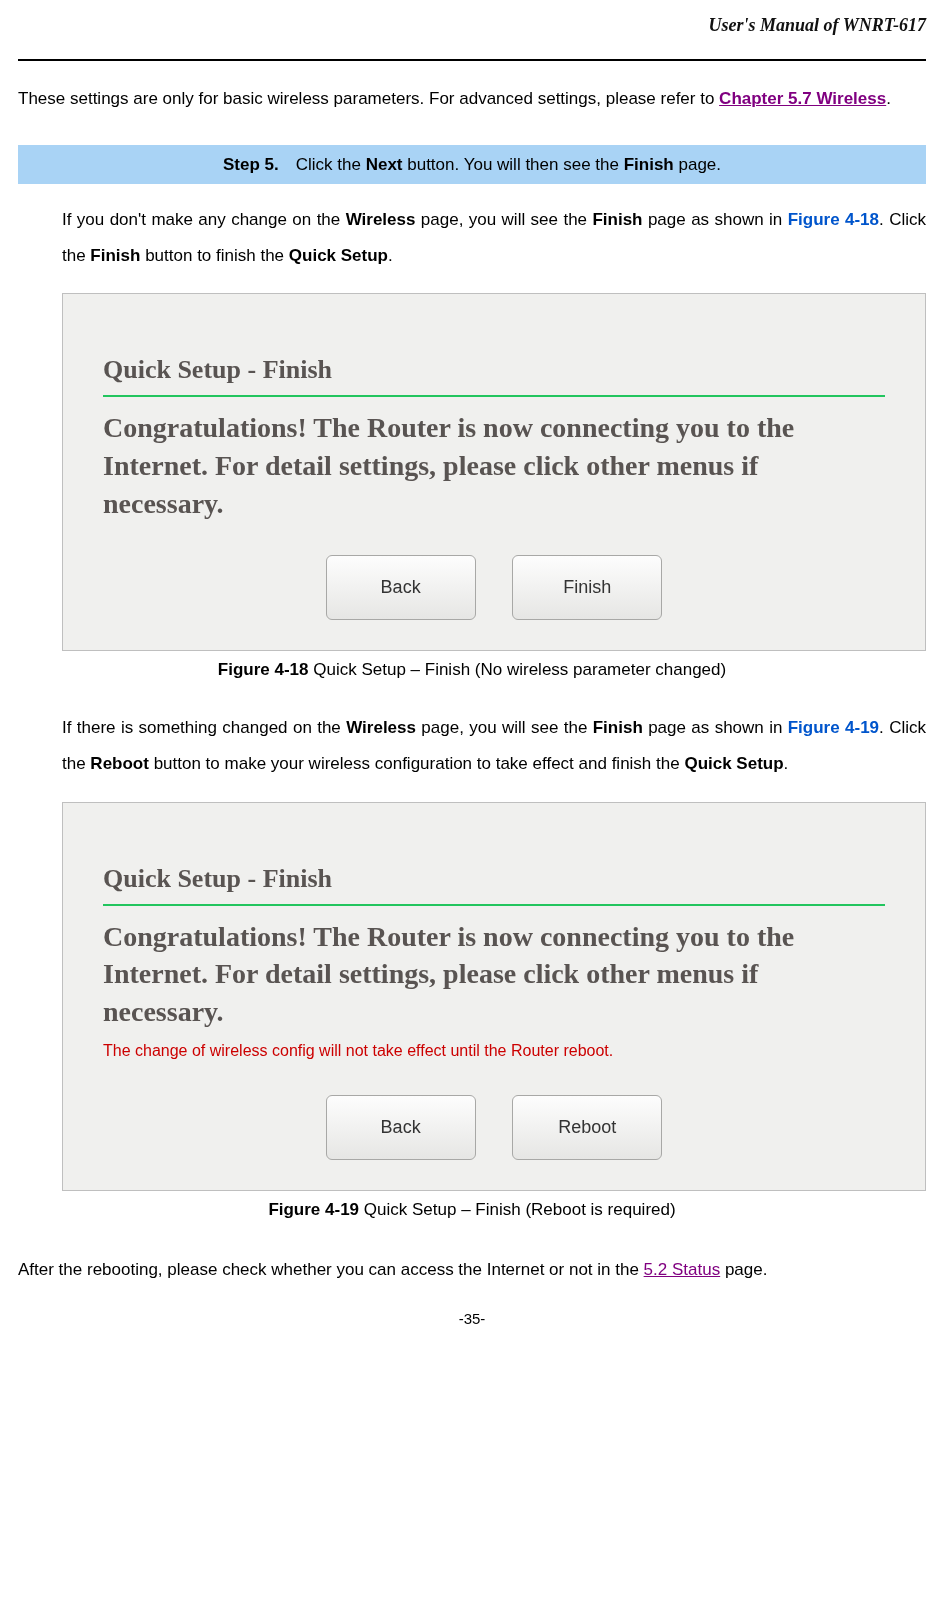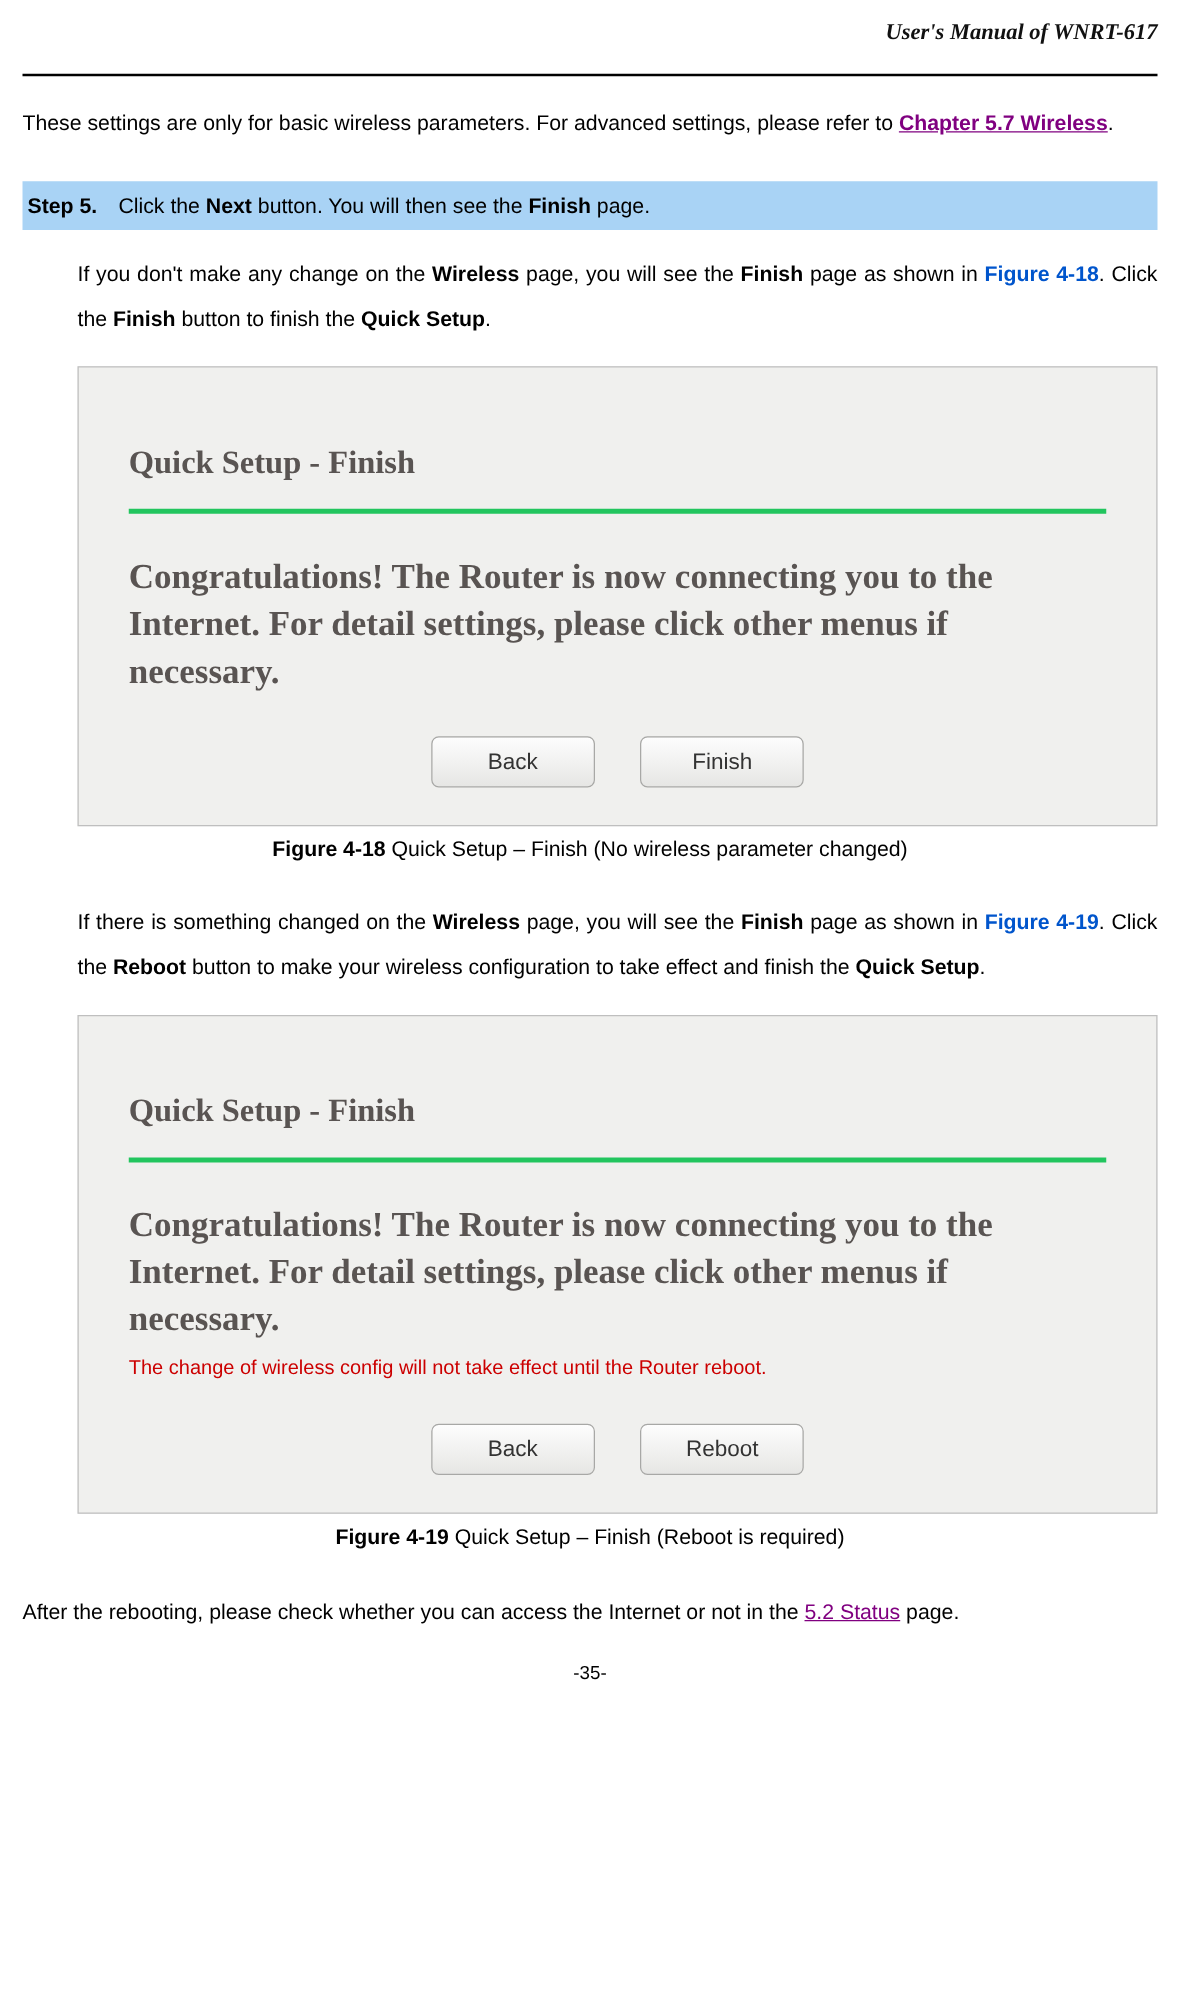--- a/index.html
+++ b/index.html
@@ -35,38 +35,39 @@
     }
     .link-blue {
       color: #0055cc;
       font-weight: bold;
     }
     .step-bar {
       background: #a9d3f5;
       padding: 6px 4px;
       margin: 28px 0 18px 0;
       line-height: 1.6;
+      text-align: center;
     }
     .indent {
       margin-left: 44px;
     }
     .figure-box {
       border: 1px solid #bfbfbf;
       background: #f0f0ee;
       margin: 12px 0 6px 44px;
       padding: 56px 40px 30px 40px;
     }
     .qs-title {
       font-family: Georgia, "Times New Roman", serif;
       font-size: 26px;
       font-weight: bold;
       color: #595452;
-      margin-bottom: 32px;
-      border-bottom: 4px solid #22c55e;
-      padding-bottom: 18px;
+      margin-bottom: 12px;
+      border-bottom: 2px solid #22c55e;
+      padding-bottom: 6px;
     }
     .qs-congrats {
       font-family: Georgia, "Times New Roman", serif;
       font-size: 28px;
       font-weight: bold;
       color: #595452;
       line-height: 1.35;
       margin-bottom: 8px;
     }
     .qs-warning {
@@ -75,22 +76,22 @@
       color: #cc0000;
       margin-top: 8px;
       margin-bottom: 8px;
     }
     .btn-row {
       text-align: center;
       margin-top: 32px;
     }
     .btn {
       display: inline-block;
-      width: 131px;
-      padding: 6px 0;
+      width: 150px;
+      padding: 18px 0;
       margin: 0 16px;
       font-size: 18px;
       color: #333;
       background: linear-gradient(#fdfdfd, #e6e6e4);
       border: 1px solid #a8a8a6;
       border-radius: 6px;
       text-align: center;
     }
     .caption {
       text-align: center;

